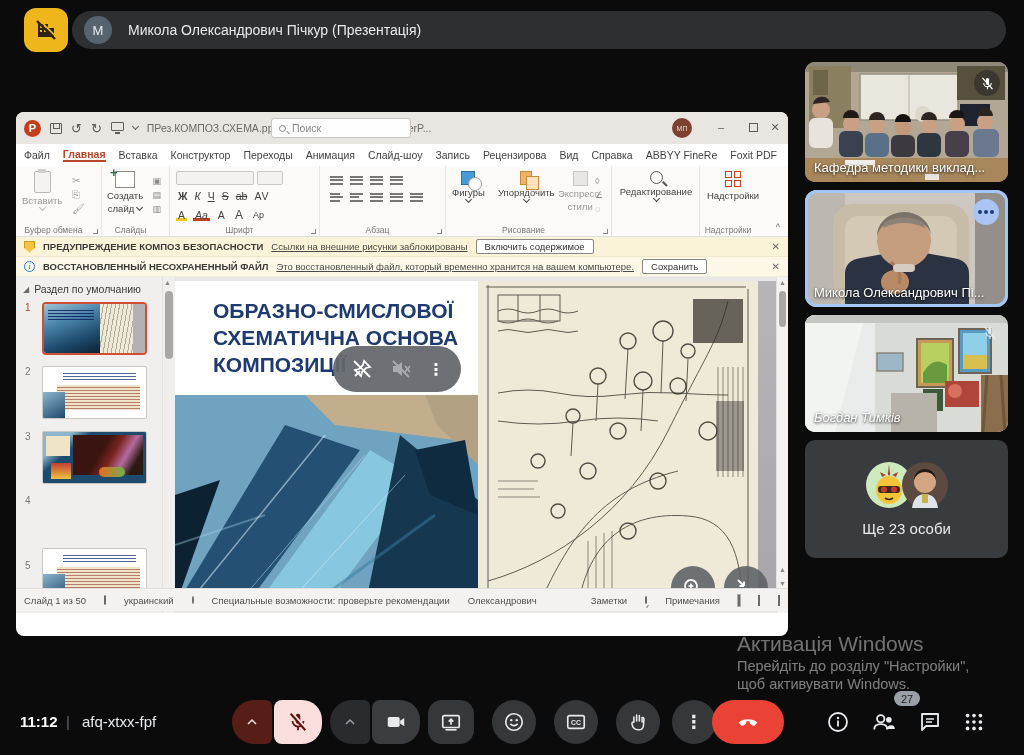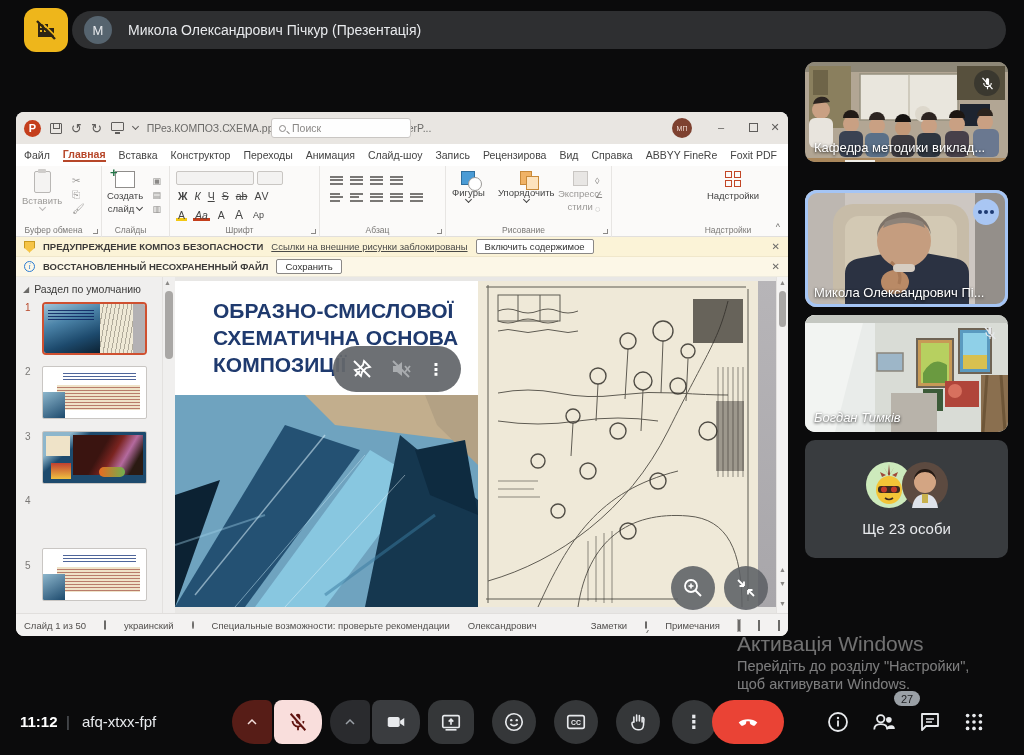--- a/index.html
+++ b/index.html
@@ -92,21 +92,21 @@
   .slidearea{flex:1;height:336px;background:#e8e7e5;position:relative;}
   .slide{position:absolute;left:0;top:4px;width:603px;height:326px;background:#fff;overflow:hidden;}
   .slide-title{position:absolute;left:38px;top:16px;width:260px;color:#1f3a6e;font-weight:bold;font-size:21px;line-height:27px;}
   .gray-strip{position:absolute;right:0;top:0;width:20px;height:326px;background:linear-gradient(#b7b5b8,#a8a6aa);}
   .meet-pill{position:absolute;left:158px;top:69px;width:128px;height:46px;border-radius:24px;background:rgba(100,103,107,.94);display:flex;align-items:center;justify-content:space-around;padding:0 10px;}
   .zoombtn{position:absolute;width:44px;height:44px;border-radius:50%;background:rgba(92,96,100,.88);display:flex;align-items:center;justify-content:center;}
 
   .win-sb{width:12px;height:336px;background:#f4f3f2;position:relative;flex:none;border-left:1px solid #e3e1df;}
 
   
-  .ppt-status{left:0;top:501px;width:772px;height:23px;background:#f3f2f1;border-top:1px solid #e1dfdd;display:flex;align-items:center;gap:18px;padding:0 8px;font-size:9.5px;color:#514f4d;white-space:nowrap;}
+  .ppt-status{left:0;top:476px;width:772px;height:23px;background:#f3f2f1;border-top:1px solid #e1dfdd;display:flex;align-items:center;gap:18px;padding:0 8px;font-size:9.5px;color:#514f4d;white-space:nowrap;}
   .st-ic{width:9px;height:10px;border:1.2px solid #6b6a68;border-radius:1px;}
   .acc-ic{width:8px;height:8px;border-radius:50%;border:1.2px solid #6b6a68;position:relative;}
   .view-ic{width:13px;height:11px;border:1.2px solid #6b6a68;}
   .view-ic.sel{outline:1.5px solid #b0aeac;background:#e3e1df;}
   .zoom-track{width:78px;height:2px;background:#8a8886;position:relative;}
   .zoom-thumb{position:absolute;left:36px;top:-4px;width:4px;height:10px;background:#6b6a68;}
   .notes-ic{width:11px;height:9px;border-bottom:1.2px solid #6b6a68;background-image:repeating-linear-gradient(#0000 0 2px,#6b6a68 2px 3px);}
   .cmt-ic{width:11px;height:8px;border:1.2px solid #6b6a68;border-radius:1px;position:relative;}
   .cmt-ic:after{content:"";position:absolute;left:1px;top:8px;width:4px;height:3px;background:#f3f2f1;border-left:1.2px solid #6b6a68;transform:skewX(-30deg);}
   .fit-ic{width:11px;height:11px;border:1.2px solid #6b6a68;position:relative;}
@@ -324,20 +324,27 @@
         <div class="bigbtn" style="position:absolute;left:112px;">
           <div class="quick-ic"></div>
           <span>Экспресс-</span>
           <span>стили</span>
         </div>
         <div style="position:absolute;right:8px;top:8px;color:#8a8886;font-size:9px;line-height:14px;">◊<br>∠<br>◌</div>
         <div class="rgrp-label">Рисование</div>
         <div class="launch"></div>
       </div>
 
+      <div class="rgrp" style="left:596px;width:88px;">
+        <div class="bigbtn en" style="position:absolute;left:4px;width:80px;">
+          <div class="edit-ic"></div>
+          <span>Редактирование</span>
+          <div class="cv" style="border-color:#444;"></div>
+        </div>
+      </div>
 
       <div class="rgrp" style="left:684px;width:66px;border-right:none;">
         <div class="bigbtn en" style="position:absolute;left:6px;width:54px;">
           <div class="addins-ic">
               <span></span>
               <span></span>
               <span></span>
               <span></span>
             </div>
           <span>Надстройки</span>
@@ -350,20 +357,21 @@
     <div class="abs warnbar warn1">
       <span class="shield-ic"></span>
       <span class="warn-title">ПРЕДУПРЕЖДЕНИЕ КОМПОЗ БЕЗОПАСНОСТИ</span>
       <span class="warn-link">Ссылки на внешние рисунки заблокированы</span>
       <span class="warn-btn">Включить содержимое</span>
       <span class="warn-x">✕</span>
     </div>
     <div class="abs warnbar warn2">
       <span class="info-ic">i</span>
       <span class="warn-title">ВОССТАНОВЛЕННЫЙ НЕСОХРАНЕННЫЙ ФАЙЛ</span>
+      <span class="warn-link">Это восстановленный файл, который временно хранится на вашем компьютере.</span>
       <span class="warn-btn">Сохранить</span>
       <span class="warn-x">✕</span>
     </div>
 
     <div class="abs ppt-body">
 
       <div class="spanel">
         <div class="sec-head">
           <span style="font-size:8px;color:#6b6a68;">◢</span>
           <span>Раздел по умолчанию</span>
@@ -547,21 +555,21 @@
       <span>+</span>
       <span>68%</span>
       <span class="fit-ic"></span>
     </div>
   </div>
 
   <div class="abs wm1">Активація Windows</div>
   <div class="abs wm2">Перейдіть до розділу "Настройки",</div>
   <div class="abs wm3">щоб активувати Windows.</div>
 
-  <div class="abs tile" style="top:62px;height:100px;">
+  <div class="abs tile" style="top:62px;height:120px;">
     <svg width="203" height="120" viewBox="0 0 203 120">
       <rect width="203" height="120" fill="#b2a694"></rect>
       <rect x="0" y="0" width="203" height="10" fill="#8e8878"></rect>
       <rect x="55" y="12" width="98" height="46" fill="#e9e6dd" stroke="#97917f" stroke-width="1.5"></rect>
       <line x1="104" y1="12" x2="104" y2="58" stroke="#b5af9d" stroke-width="1"></line>
       <rect x="4" y="4" width="42" height="62" fill="#8a7f5e"></rect>
       <rect x="8" y="8" width="15" height="25" fill="#6e6448"></rect>
       <rect x="152" y="4" width="48" height="34" fill="#57503d"></rect>
       <rect x="155" y="42" width="30" height="22" fill="#1d2430"></rect>
       <circle cx="118" cy="52" r="8" fill="#ddd8cc"></circle>

